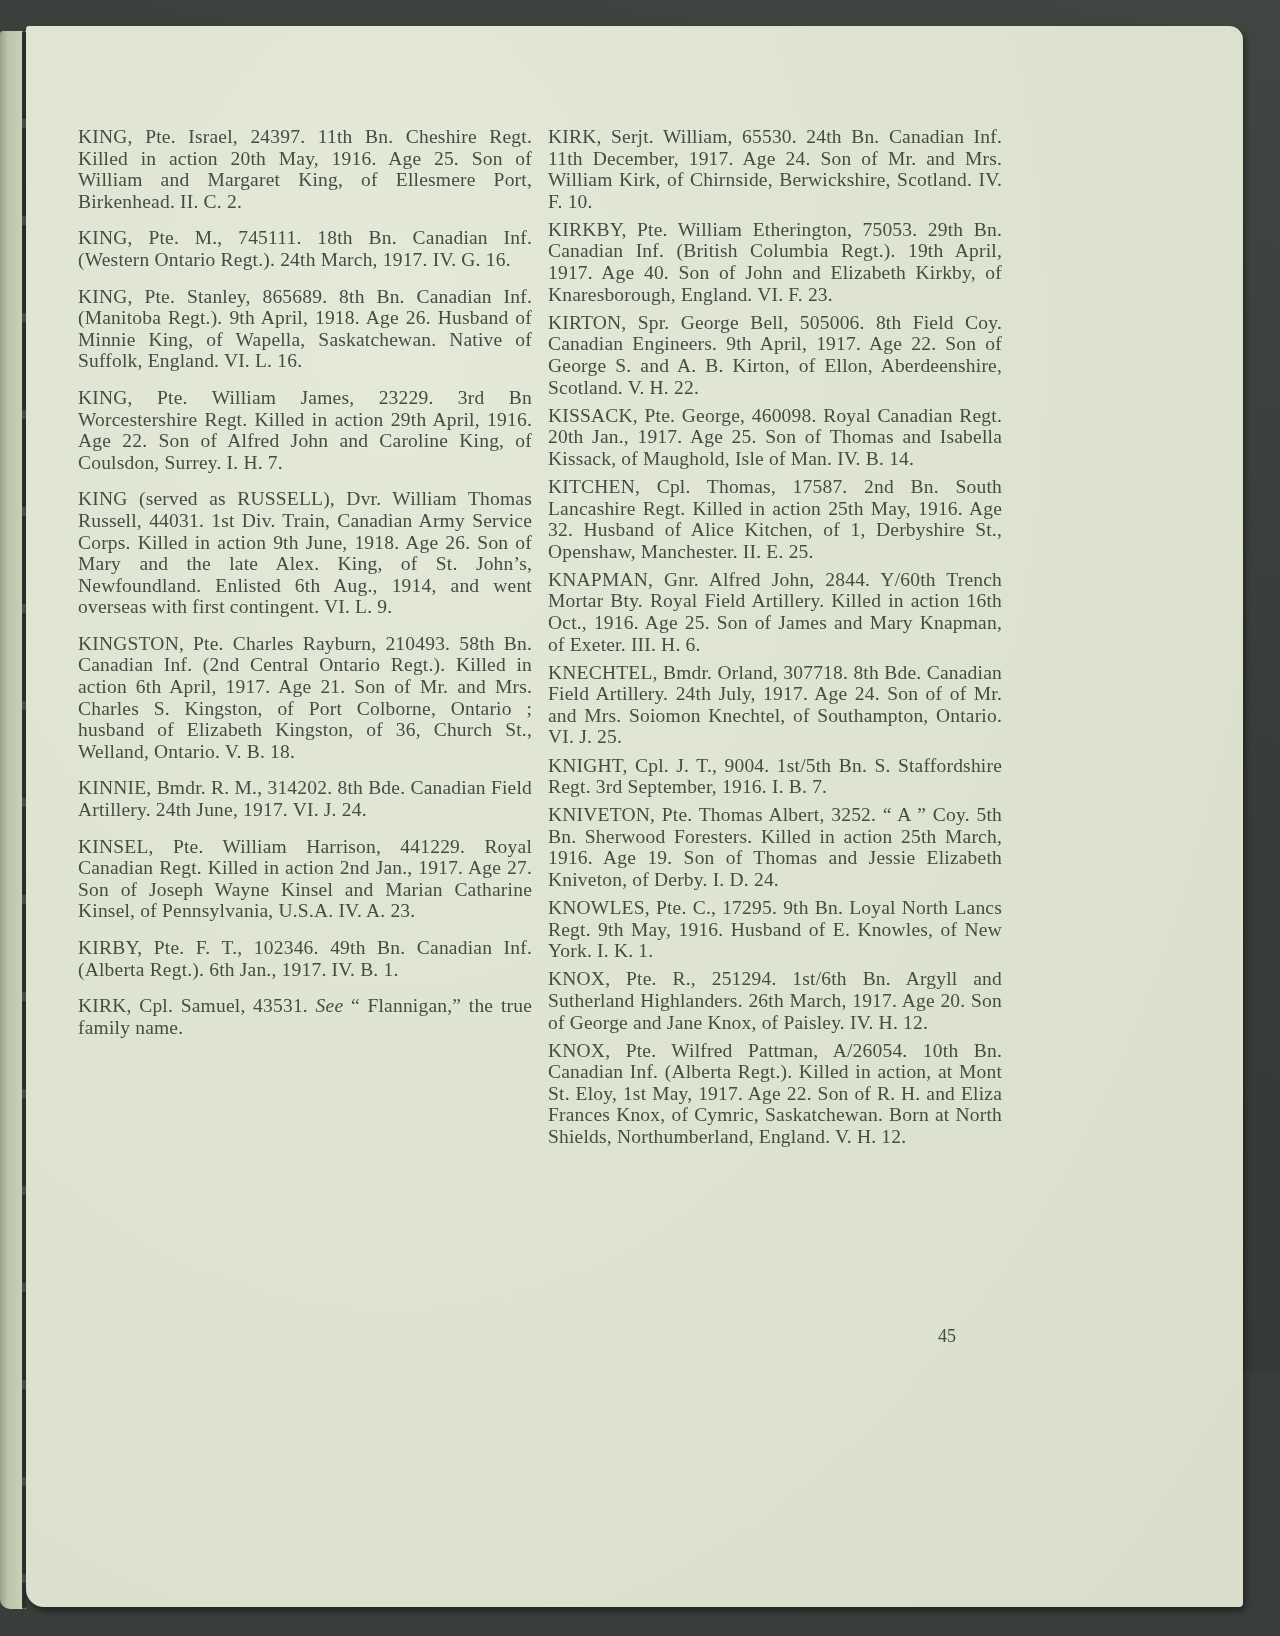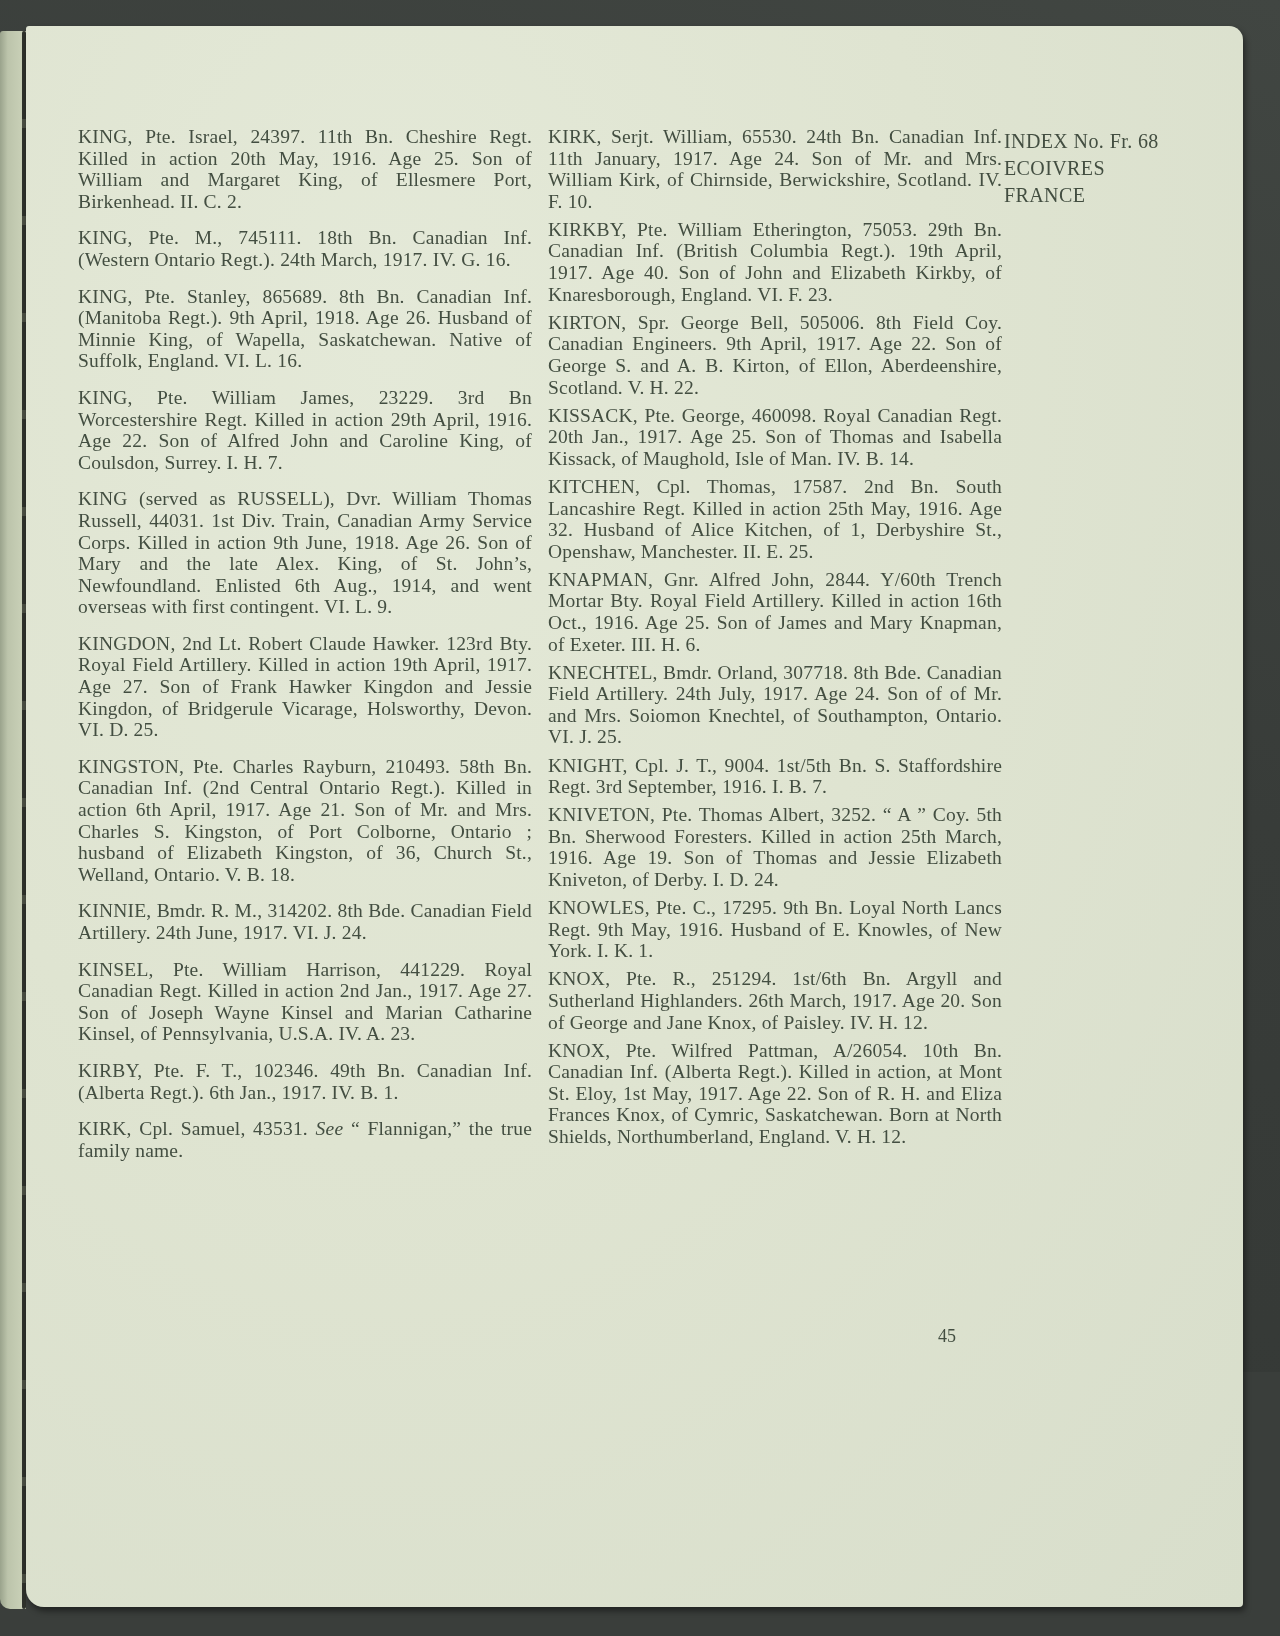--- a/index.html
+++ b/index.html
@@ -80,41 +80,35 @@
 
 <div class="scan">
   <div class="under-edge"></div>
   <div class="page">
     <div class="col col-left" id="col-left">
         <p class="entry"><span>KING, Pte. Israel, 24397.  11th Bn. Cheshire Regt.  Killed in action 20th May, 1916.  Age 25.  Son of William and Margaret King, of Ellesmere Port, Birkenhead.  II.  C.  2.</span></p>
         <p class="entry"><span>KING, Pte. M., 745111.  18th Bn. Canadian Inf. (Western Ontario Regt.).  24th March, 1917.  IV.  G.  16.</span></p>
         <p class="entry"><span>KING, Pte. Stanley, 865689.  8th Bn. Canadian Inf. (Manitoba Regt.).  9th April, 1918.  Age 26.  Husband of Minnie King, of Wapella, Saskatchewan.  Native of Suffolk, England.  VI.  L.  16.</span></p>
         <p class="entry"><span>KING, Pte. William James, 23229.  3rd Bn Worcestershire Regt.  Killed in action 29th April, 1916.  Age 22.  Son of Alfred John and Caroline King, of Coulsdon, Surrey.  I.  H.  7.</span></p>
         <p class="entry"><span>KING (served as RUSSELL), Dvr. William Thomas Russell, 44031.  1st Div. Train, Canadian Army Service Corps.  Killed in action 9th June, 1918.  Age 26.  Son of Mary and the late Alex. King, of St. John’s, Newfoundland.  Enlisted 6th Aug., 1914, and went overseas with first contingent.  VI.  L.  9.</span></p>
-        <p class="entry"><span>KINGDON, 2nd Lt. Robert Claude Hawker.  123rd Bty. Royal Field Artillery.  Killed in action 19th April, 1917.  Age 27.  Son of Frank Hawker Kingdon and Jessie Kingdon, of Bridgerule Vicarage, Holsworthy, Devon.  VI.  D.  25.</span></p>
         <p class="entry"><span>KINGSTON, Pte. Charles Rayburn, 210493.  58th Bn. Canadian Inf. (2nd Central Ontario Regt.).  Killed in action 6th April, 1917.  Age 21.  Son of Mr. and Mrs. Charles S. Kingston, of Port Colborne, Ontario ;  husband of Elizabeth Kingston, of 36, Church St., Welland, Ontario.  V.  B.  18.</span></p>
         <p class="entry"><span>KINNIE, Bmdr. R. M., 314202.  8th Bde. Canadian Field Artillery.  24th June, 1917.  VI.  J.  24.</span></p>
         <p class="entry"><span>KINSEL, Pte. William Harrison, 441229.  Royal Canadian Regt.  Killed in action 2nd Jan., 1917.  Age 27.  Son of Joseph Wayne Kinsel and Marian Catharine Kinsel, of Pennsylvania, U.S.A.  IV.  A.  23.</span></p>
         <p class="entry"><span>KIRBY, Pte. F. T., 102346.  49th Bn. Canadian Inf. (Alberta Regt.).  6th Jan., 1917.  IV.  B.  1.</span></p>
         <p class="entry"><span>KIRK, Cpl. Samuel, 43531.  </span><span class="it">See</span><span> “ Flannigan,” the true family name.</span></p>
       </div>
     <div class="col col-right" id="col-right">
-        <p class="entry"><span>KIRK, Serjt. William, 65530.  24th Bn. Canadian Inf.  11th January, 1917.  Age 24.  Son of Mr. and Mrs. William Kirk, of Chirnside, Berwickshire, Scotland.  IV.  F.  10.</span></p>
+        <p class="entry"><span>KIRK, Serjt. William, 65530.  24th Bn. Canadian Inf.  11th December, 1917.  Age 24.  Son of Mr. and Mrs. William Kirk, of Chirnside, Berwickshire, Scotland.  IV.  F.  10.</span></p>
         <p class="entry"><span>KIRKBY, Pte. William Etherington, 75053.  29th Bn. Canadian Inf. (British Columbia Regt.).  19th April, 1917.  Age 40.  Son of John and Elizabeth Kirkby, of Knaresborough, England.  VI.  F.  23.</span></p>
         <p class="entry"><span>KIRTON, Spr. George Bell, 505006.  8th Field Coy. Canadian Engineers.  9th April, 1917.  Age 22.  Son of George S. and A. B. Kirton, of Ellon, Aberdeenshire, Scotland.  V.  H.  22.</span></p>
         <p class="entry"><span>KISSACK, Pte. George, 460098.  Royal Canadian Regt.  20th Jan., 1917.  Age 25.  Son of Thomas and Isabella Kissack, of Maughold, Isle of Man.  IV.  B.  14.</span></p>
         <p class="entry"><span>KITCHEN, Cpl. Thomas, 17587.  2nd Bn. South Lancashire Regt.  Killed in action 25th May, 1916.  Age 32.  Husband of Alice Kitchen, of 1, Derbyshire St., Openshaw, Manchester.  II.  E.  25.</span></p>
         <p class="entry"><span>KNAPMAN, Gnr. Alfred John, 2844.  Y/60th Trench Mortar Bty. Royal Field Artillery.  Killed in action 16th Oct., 1916.  Age 25.  Son of James and Mary Knapman, of Exeter.  III.  H.  6.</span></p>
         <p class="entry"><span>KNECHTEL, Bmdr. Orland, 307718.  8th Bde. Canadian Field Artillery.  24th July, 1917.  Age 24.  Son of of Mr. and Mrs. Soiomon Knechtel, of Southampton, Ontario.  VI.  J.  25.</span></p>
         <p class="entry"><span>KNIGHT, Cpl. J. T., 9004.  1st/5th Bn. S. Staffordshire Regt.  3rd September, 1916.  I.  B.  7.</span></p>
         <p class="entry"><span>KNIVETON, Pte. Thomas Albert, 3252.  “ A ” Coy. 5th Bn. Sherwood Foresters.  Killed in action 25th March, 1916.  Age 19.  Son of Thomas and Jessie Elizabeth Kniveton, of Derby.  I.  D.  24.</span></p>
         <p class="entry"><span>KNOWLES, Pte. C., 17295.  9th Bn. Loyal North Lancs Regt.  9th May, 1916.  Husband of E. Knowles, of New York.  I.  K.  1.</span></p>
         <p class="entry"><span>KNOX, Pte. R., 251294.  1st/6th Bn. Argyll and Sutherland Highlanders.  26th March, 1917.  Age 20.  Son of George and Jane Knox, of Paisley.  IV.  H.  12.</span></p>
         <p class="entry"><span>KNOX, Pte. Wilfred Pattman, A/26054.  10th Bn. Canadian Inf. (Alberta Regt.).  Killed in action, at Mont St. Eloy, 1st May, 1917.  Age 22.  Son of R. H. and Eliza Frances Knox, of Cymric, Saskatchewan.  Born at North Shields, Northumberland, England.  V.  H.  12.</span></p>
       </div>
-    <div class="index-header">
-      <div>INDEX No. Fr. 68</div>
-      <div>ECOIVRES</div>
-      <div>FRANCE</div>
-    </div>
     <div class="page-number">45</div>
   </div>
 </div>
 
 </body></html>

